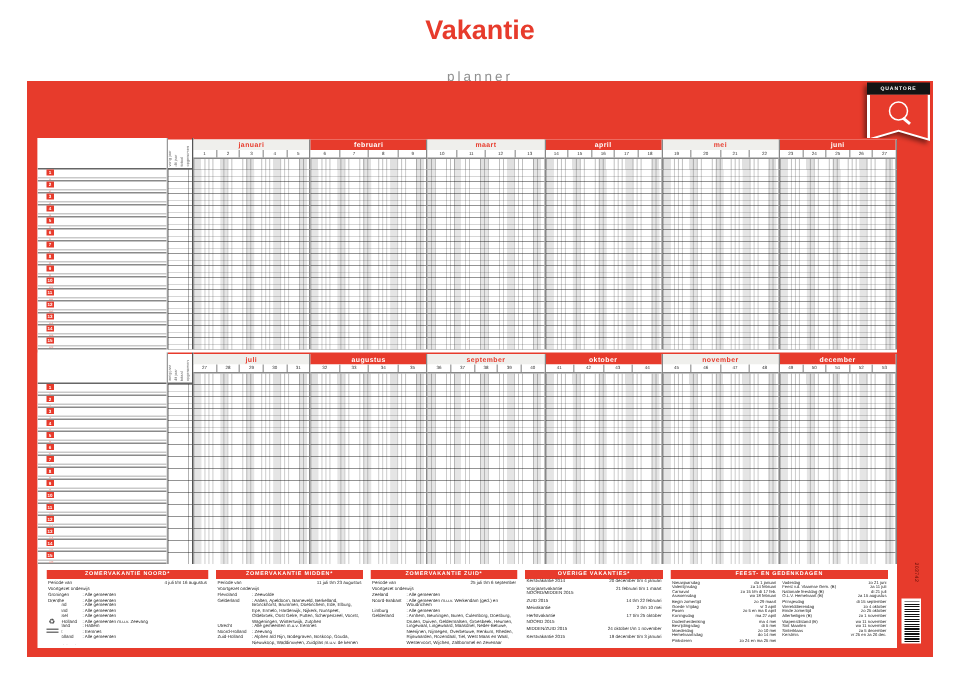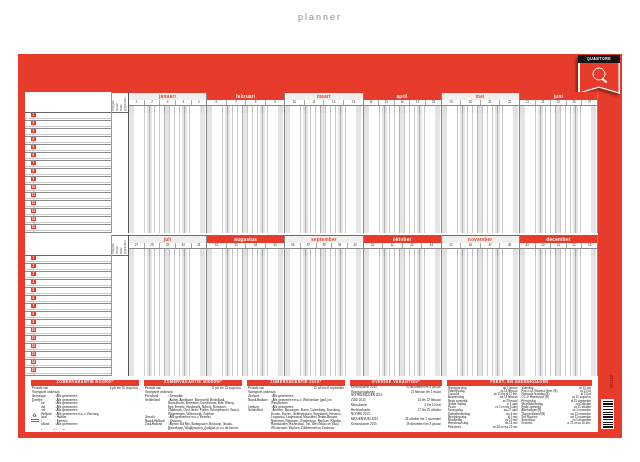--- a/index.html
+++ b/index.html
@@ -4,21 +4,21 @@
 <style>
   :root{ --red:#e73b2c; --dk:#2a2a2a; }
   *{box-sizing:border-box}
   html,body{margin:0;padding:0}
   body{width:640px;height:462px;background:#fff;position:relative;overflow:hidden;
        font-family:"Liberation Sans",sans-serif;}
 
   
   .hdr{position:absolute;top:11px;left:0;right:0;text-align:center}
   .hdr h1{margin:0;font-size:18px;font-weight:bold;color:var(--red);line-height:18px}
-  .hdr .sub{font-size:9px;color:#8f8f8f;letter-spacing:2px;margin-top:1px}
+  .hdr .sub{font-size:9px;color:#8f8f8f;letter-spacing:2px;margin-top:17px}
 
   
   .poster{position:absolute;left:18px;top:54px;width:604px;height:384px;background:var(--red)}
   .sheet{position:absolute;left:7px;top:38px;width:573px;height:340px;background:#fff;overflow:hidden}
 
   
   .logo{position:absolute;top:1px;right:2px;width:42px;filter:drop-shadow(-1.5px 2px 1.5px rgba(0,0,0,.45))}
   .logo-banner{background:#141414;color:#fff;font-size:3.4px;font-weight:bold;text-align:center;
                height:8px;line-height:8px;letter-spacing:.6px}
   .logo-shield{position:relative;height:31px;background:#fff;
@@ -106,20 +106,21 @@
   .code{position:absolute;right:9px;top:321px;writing-mode:vertical-rl;font-size:3.4px;color:#5f0d07;
         letter-spacing:.3px}
   .barcode{position:absolute;right:8px;top:345px;width:13px;height:30px;background:#fff;padding:1.5px}
   .bars{width:100%;height:100%;background:repeating-linear-gradient(180deg,#111 0 .6px,transparent .6px 1.5px,
         #111 1.5px 2.6px,transparent 2.6px 3.3px)}
 </style>
 </head>
 <body>
 
 <div class="hdr">
+  <h1>Vakantie</h1>
   <div class="sub">planner</div>
 </div>
 
 <div class="poster">
 
   <div class="logo">
     <div class="logo-banner">QUANTORE</div>
     <div class="logo-shield">
       <div class="inner"></div>
       <span class="qr"></span>

